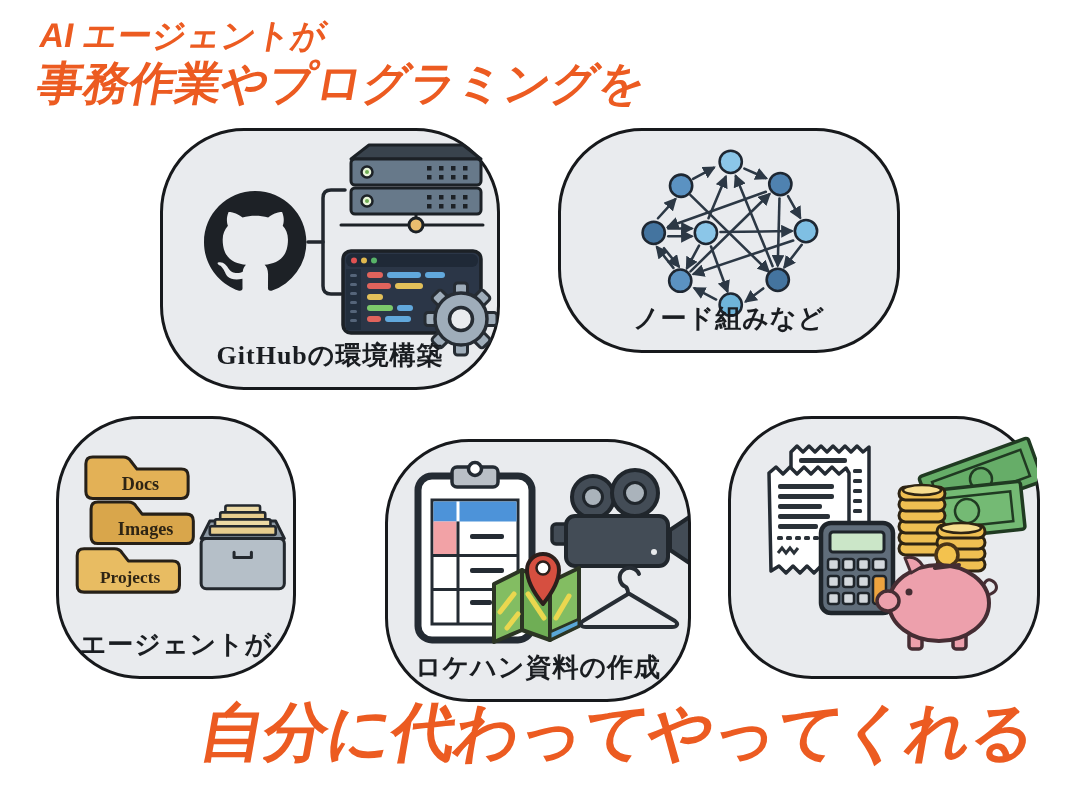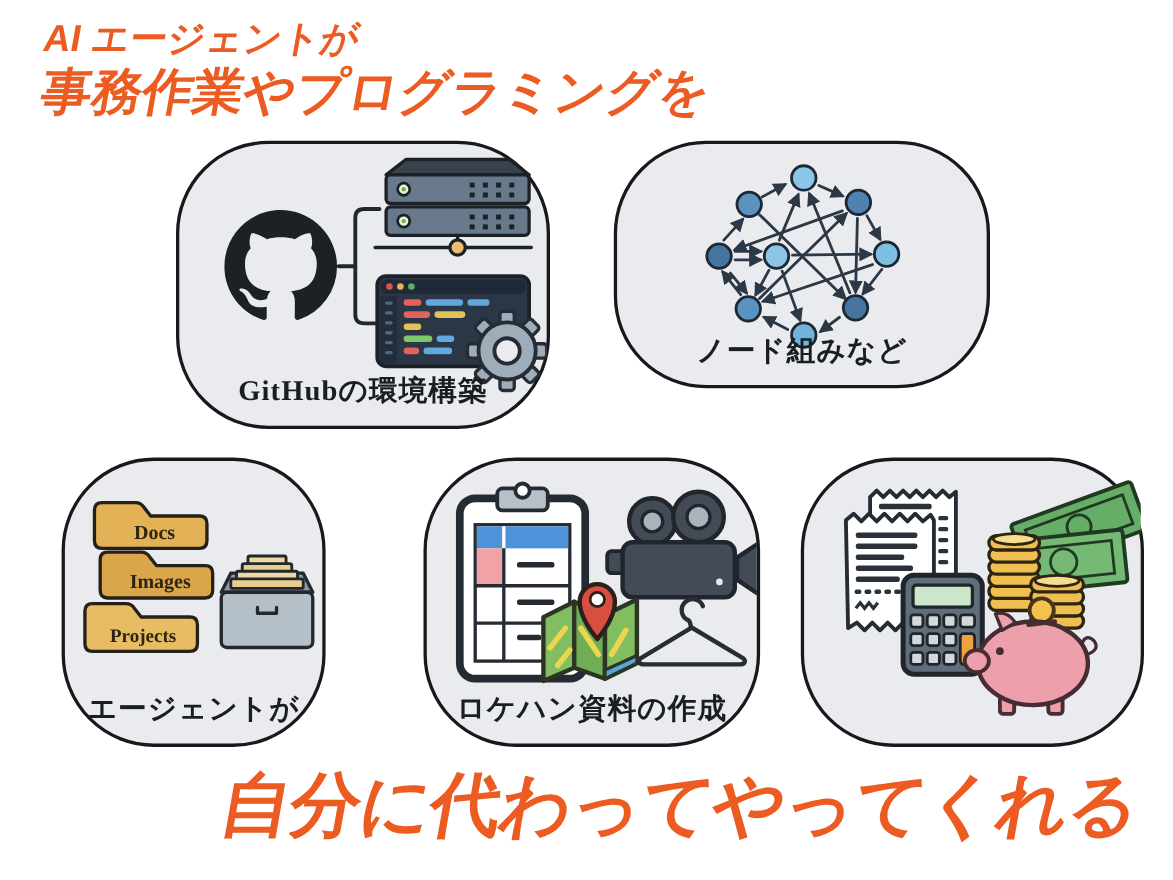--- a/index.html
+++ b/index.html
@@ -12,21 +12,21 @@
   #hl1{left:37px;top:18px;font-size:34px;}
   #hl2{left:34px;top:60px;font-size:46px;}
   #hl3{left:196px;top:700px;font-size:64px;letter-spacing:-1px;}
   .card{position:absolute;background:#E9EBEE;border:3px solid #17191C;border-radius:84px;box-sizing:border-box;font-family:Liberation Serif, serif;}
   .card svg{position:absolute;left:0;top:0;width:100%;height:100%;display:block;}
   .card-label{position:absolute;left:0;right:0;bottom:14px;text-align:center;
     font-size:26px;font-weight:800;color:#1A1D21;letter-spacing:1px;white-space:nowrap;}
   #card-github{left:160px;top:128px;width:340px;height:262px;}
   #card-nodes{left:558px;top:128px;width:342px;height:225px;}
   #card-folders{left:56px;top:416px;width:240px;height:263px;}
-  #card-location{left:385px;top:416px;width:306px;height:263px;}
+  #card-location{left:385px;top:439px;width:306px;height:263px;}
   #card-settlement{left:728px;top:416px;width:312px;height:263px;}
   text.folder-name{font-weight:700;fill:#2E2414;}
 </style>
 </head>
 <body>
 
 <div id="canvas">
 
   <div class="headline" id="hl1">AI エージェントが</div>
   <div class="headline" id="hl2">事務作業やプログラミングを</div>

